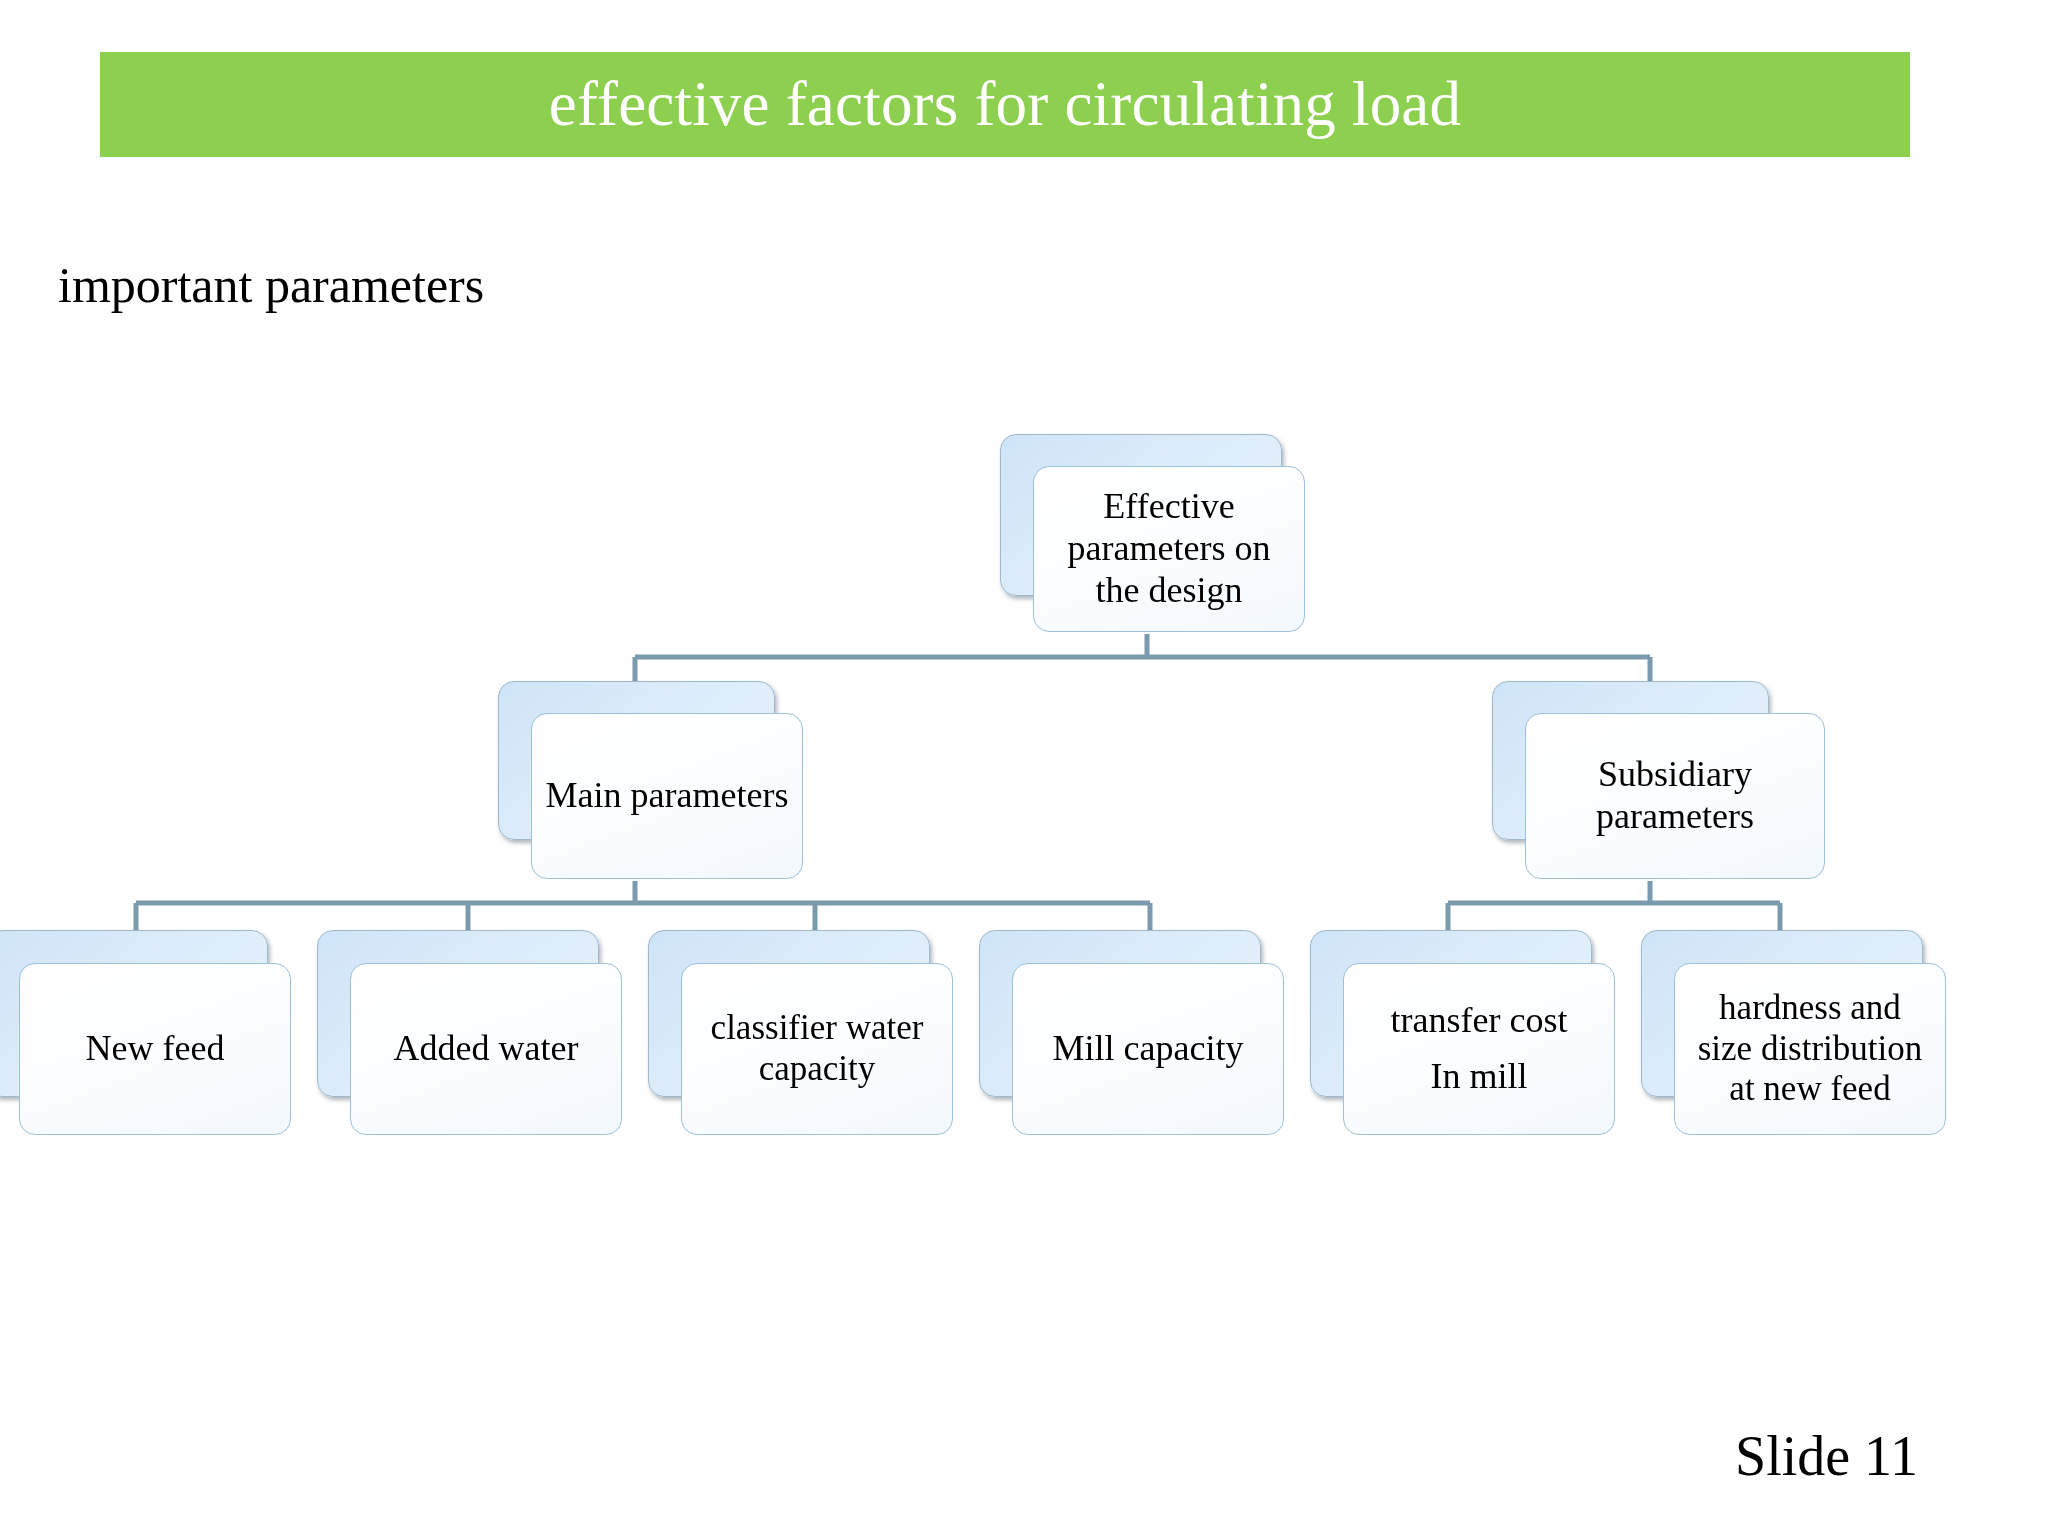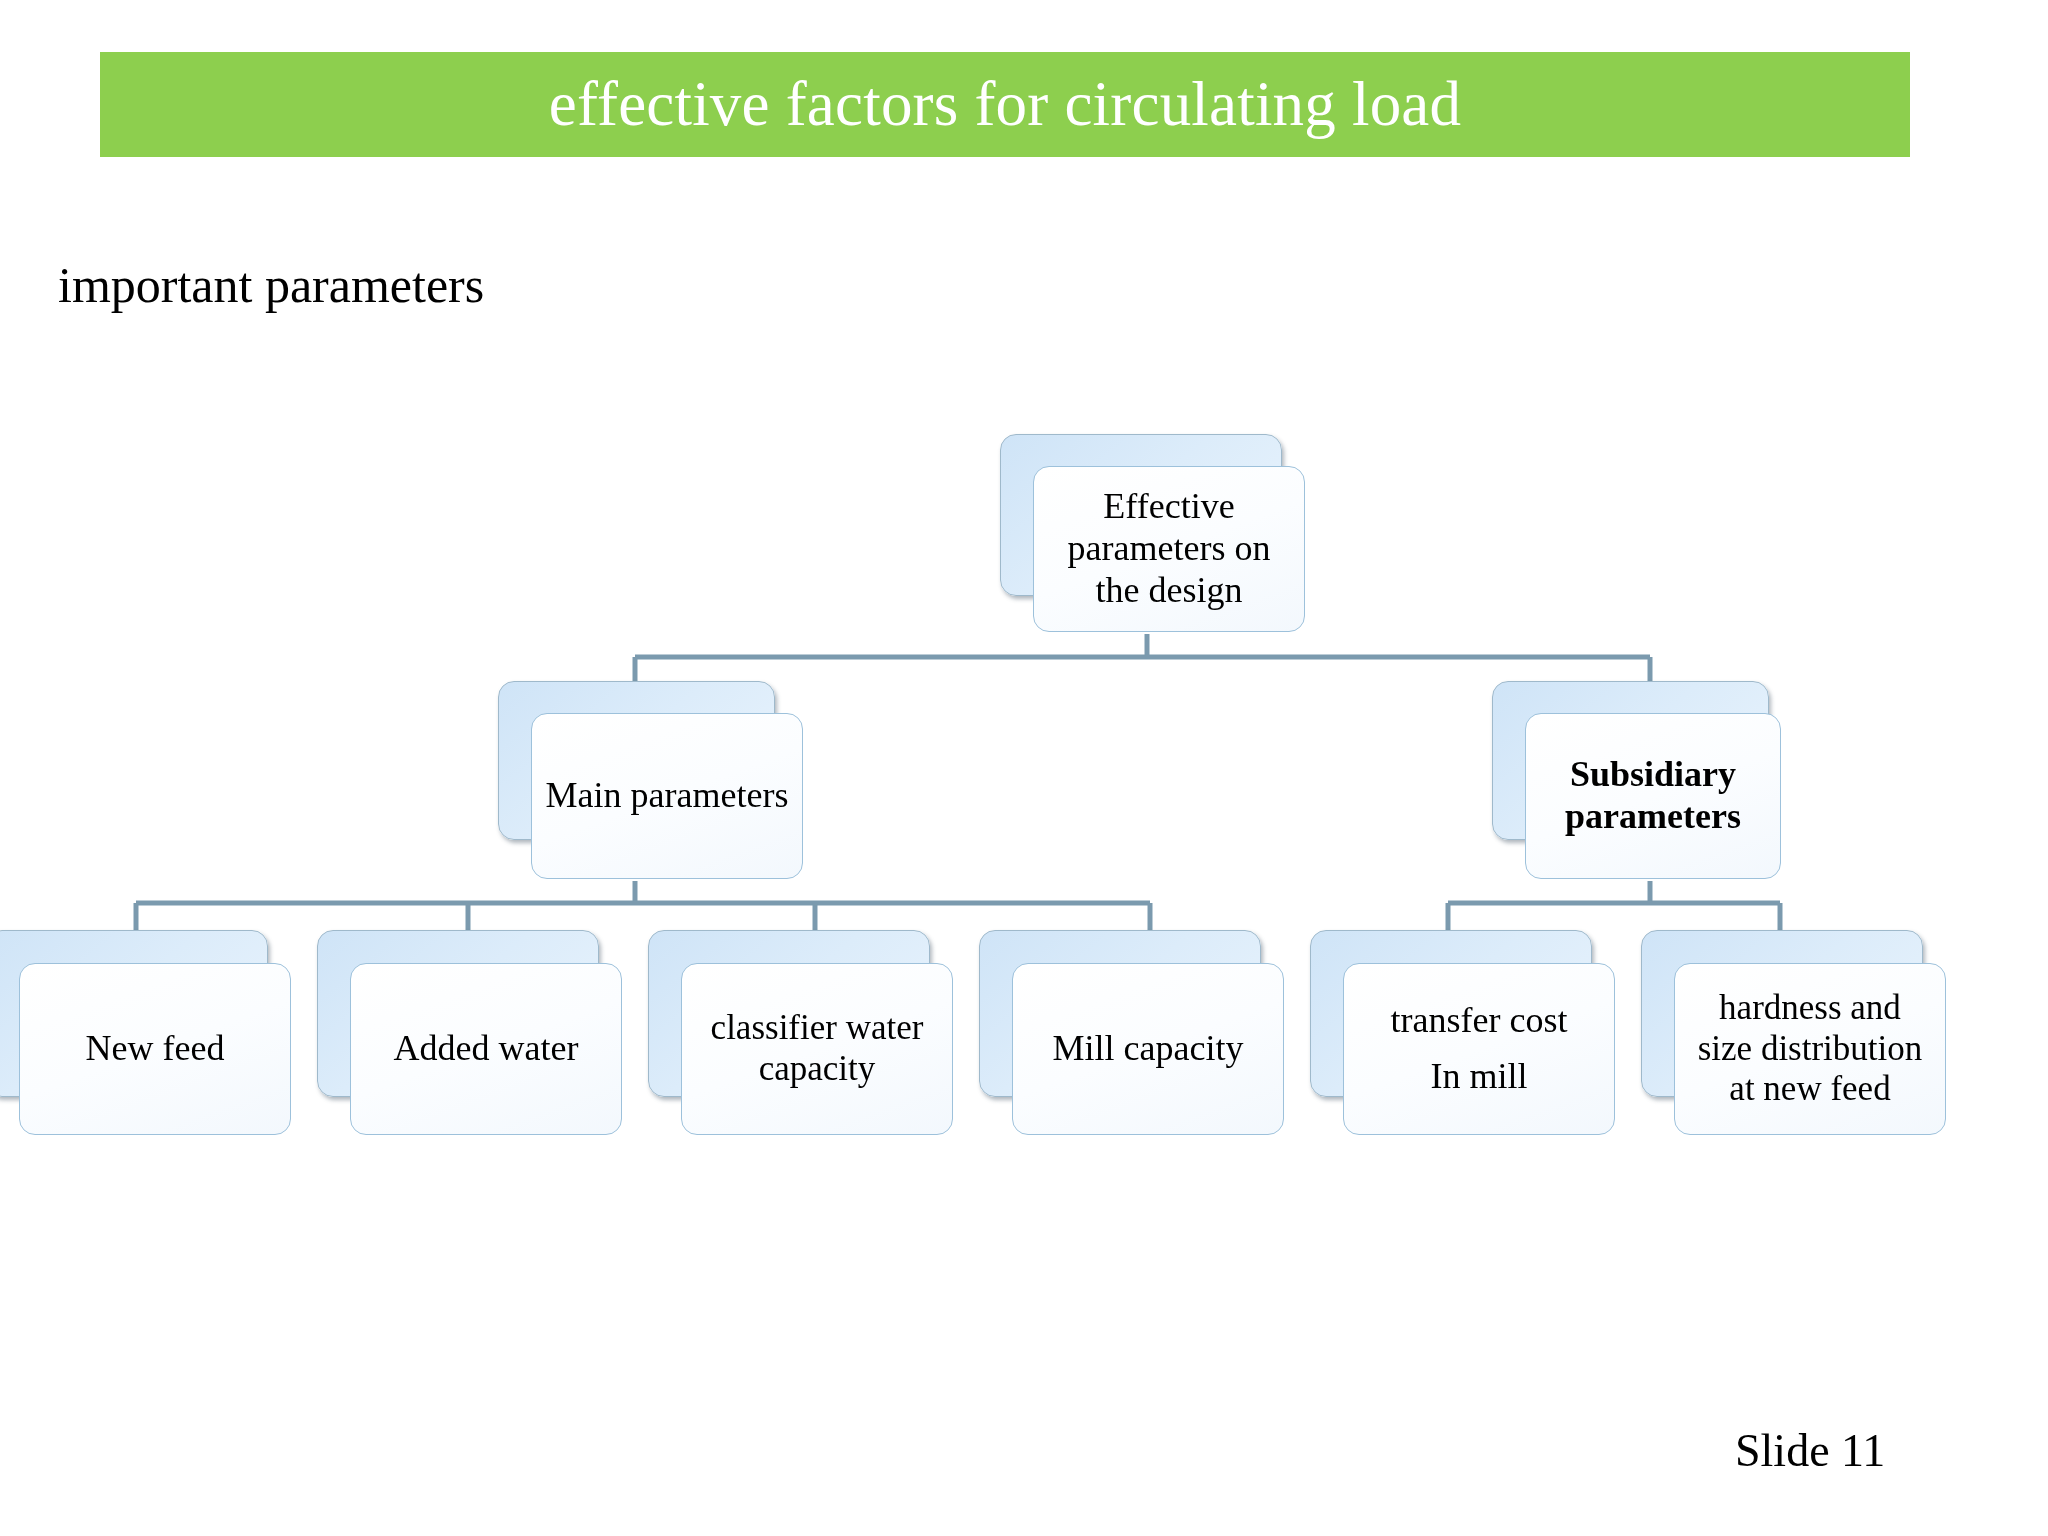--- a/index.html
+++ b/index.html
@@ -56,21 +56,21 @@
     color: #000000;
     line-height: 1.1;
     white-space: nowrap;
   }
 
   
   #slide-number {
     position: absolute;
     left: 1735px;
     top: 1424px;
-    font-size: 46px;
+    font-size: 56px;
     color: #000000;
     white-space: nowrap;
     font-family: Liberation Serif, serif;
   }
 
   
   #connectors {
     position: absolute;
     left: 0; top: 0;
     width: 2048px;
@@ -128,21 +128,21 @@
   #node-root .card  { left: 33px; top: 32px; width: 272px; height: 166px; }
   #node-root .card .label { font-size: 36px; }
 
   
   #node-main { left: 498px; top: 681px; width: 312px; height: 200px; }
   #node-main .plate { width: 275px; height: 157px; }
   #node-main .card  { left: 33px; top: 32px; width: 272px; height: 166px; }
 
   #node-subsidiary { left: 1492px; top: 681px; width: 312px; height: 200px; }
   #node-subsidiary .plate { width: 275px; height: 157px; }
-  #node-subsidiary .card  { left: 33px; top: 32px; width: 256px; height: 166px; font-weight: bold; }
+  #node-subsidiary .card  { left: 33px; top: 32px; width: 300px; height: 166px; }
 
   
   .leaf { top: 930px; width: 310px; height: 210px; }
   .leaf .plate { width: 280px; height: 165px; }
   .leaf .card  { left: 33px; top: 33px; width: 272px; height: 172px; }
 
   #node-new-feed        { left: -14px; }
   #node-added-water     { left: 317px; }
   #node-classifier      { left: 648px; }
   #node-mill-capacity   { left: 979px; }

